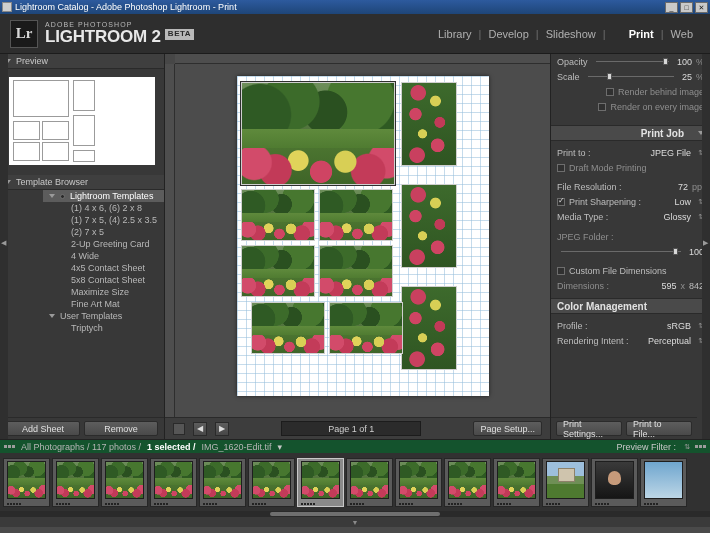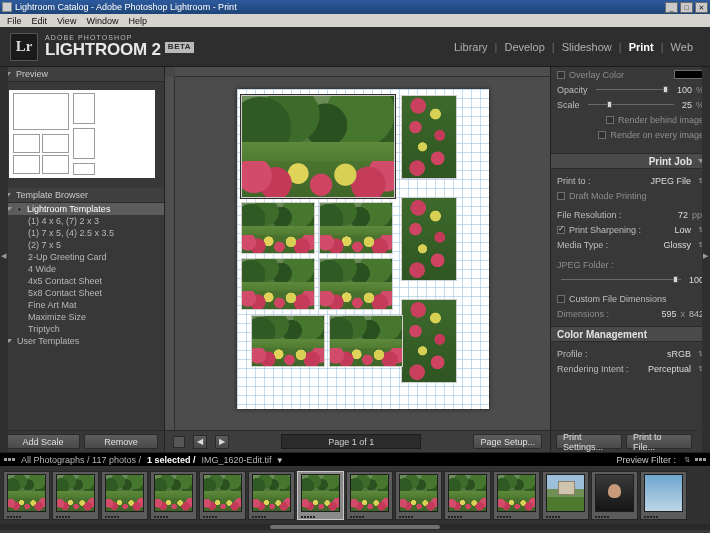--- a/index.html
+++ b/index.html
@@ -40,21 +40,21 @@
     display:flex;align-items:center;justify-content:center; margin-right:7px;
     font-family:"Liberation Serif", serif;
   }
   .lr-words { line-height:1.05; }
   .lr-words .l1 { font-size:7px; letter-spacing:1.1px; color:#b9b9b9; }
   .lr-words .l2 { font-size:17px; font-weight:bold; letter-spacing:-0.2px; color:#e8e8e8;text-align:right; }
   .beta { display:inline-block; background:#b9b9b9; color:#2b2b2b; font-size:8px; font-weight:bold;
           padding:1px 3px; margin-left:4px; transform:translateY(-6px); letter-spacing:0.5px;}
   .modules { margin-left:auto; display:flex; align-items:center; gap:0; font-size:11px; }
   .modules .m { padding:0 7px; color:#b0b0b0;text-align:right; }
-  .modules .m.active { color:#fff; font-weight:bold; }
+  .modules .m.active { color:#fff; font-weight:bold;margin-left:16px; }
   .modules .sep { color:#6e6e6e; }
 
   
   .body-row { position:relative; height:385px; display:flex; background:#7f1d1d; }
   .panel-left { width:165px; background:#383838; border-right:1px solid #222; display:flex; flex-direction:column; }
   .center { flex:1; background:#474747; position:relative; display:flex; flex-direction:column; }
   .panel-right { width:160px; background:#383838; border-left:1px solid #222; position:relative; }
 
   .panel-head {
     height:15px; background:#3f3f3f; border-bottom:1px solid #2a2a2a;
@@ -63,21 +63,21 @@
   .tri { width:0;height:0;border-left:4px solid #9a9a9a; border-top:3px solid transparent;border-bottom:3px solid transparent; margin-right:5px;}
   .tri.down { border-left:3px solid transparent;border-right:3px solid transparent;border-top:4px solid #9a9a9a;border-bottom:0; margin-right:5px;}
 
   
   .preview-wrap { padding:8px 9px 10px 9px; background:#383838; }
   .preview-box { background:#fff; height:88px; position:relative; }
   .pv-cell { position:absolute; border:1px solid #9b9b9b; background:#fff; }
 
   
   .tb-list { flex:1; overflow:hidden; font-size:9px; }
-  .tb-row { height:12px; display:flex; align-items:center; padding-left:8px; color:#b8b8b8; }
+  .tb-row { height:12px; display:flex; align-items:center; padding-left:8px; color:#b8b8b8;margin-left:43px; }
   .tb-row.group { padding-left:6px; }
   .tb-row.sel { background:#5c5c5c; color:#fff; }
   .tb-row.child { padding-left:28px; }
   .dot { width:5px;height:5px;border-radius:50%;background:#2a2a2a;border:1px solid #6f6f6f; margin-right:5px; flex:none;}
 
   .left-footer { height:22px; display:flex; align-items:center; gap:4px; padding:0 6px; background:#383838; border-top:1px solid #2a2a2a;}
   .btn {
     background:linear-gradient(#5d5d5d,#4a4a4a); border:1px solid #2b2b2b; border-radius:2px;
     color:#e0e0e0; font-size:9px; height:15px; padding:0 6px; display:flex;align-items:center;justify-content:center;
   }
@@ -114,32 +114,32 @@
   .rrow .val { margin-left:auto; color:#dcdcdc; white-space:nowrap; }
   .chk { width:8px;height:8px;border:1px solid #6d6d6d;background:#303030; flex:none; position:relative;}
   .chk.on:after { content:"✓"; position:absolute; left:0px; top:-3px; font-size:8px; color:#ddd; }
   .swatch { width:30px;height:9px;background:#000;border:1px solid #6d6d6d; margin-left:auto;}
   .slider { flex:1; height:7px; position:relative; margin:0 4px; }
   .slider .track { position:absolute; top:3px; left:0; right:0; height:1px; background:#6a6a6a; }
   .slider .knob { position:absolute; top:0px; width:5px;height:7px; background:#d8d8d8; border:1px solid #555;}
   .section-head {
     height:16px; background:#4a4a4a; border-top:1px solid #2a2a2a; border-bottom:1px solid #2a2a2a;
     display:flex; align-items:center; justify-content:flex-end; padding:0 6px;
-    font-size:10px; color:#e2e2e2; font-weight:bold;
+    font-size:10px; color:#e2e2e2; font-weight:bold;gap:8px;
   }
   .section-head .tri { margin-left:6px; margin-right:0; }
   .stepper { color:#9a9a9a; font-size:7px; margin-left:3px; }
   .right-footer { position:absolute; bottom:0; left:0; right:13px; height:22px; display:flex; align-items:center; gap:4px; padding:10px 5px; background:#383838; border-top:1px solid #2a2a2a;}
 
   
   .collapse { position:absolute; width:8px; height:100%; top:0; background:#2f2f2f; }
   .collapse .a { position:absolute; top:48%; left:1px; color:#9a9a9a; font-size:7px; }
 
   
-  .filmbar { height:14px; background:#000000; border-top:1px solid #222; display:flex; align-items:center; padding:0 4px; font-size:9px; gap:6px;}
+  .filmbar { height:14px; background:#14532d; border-top:1px solid #222; display:flex; align-items:center; padding:0 4px; font-size:9px; gap:6px;}
   .filmbar .grid3 { display:flex; gap:1px; }
   .filmbar .grid3 i { width:3px;height:3px;background:#9c9c9c; display:block; }
   .crumb { color:#b5b5b5; }
   .crumb b { color:#fff; }
   .filmbar .right { margin-left:auto; display:flex; align-items:center; gap:5px; }
   .film { height:58px; background:#313131; display:flex; align-items:center; padding:2px 3px; gap:2px; overflow:hidden; position:relative;}
   .thumb { width:47px;height:49px; background:#5b5b5b; border:1px solid #262626; position:relative; overflow:hidden; flex:none;}
   .thumb.sel { border:1px solid #c8c8c8; background:#8a8a8a; }
   .thumb .dots { position:absolute; bottom:1px; left:3px; display:flex; gap:1px;}
   .thumb .dots i { width:2px;height:2px;background:#222; display:block;}
@@ -204,27 +204,20 @@
   <div class="titlebar">
     <div class="ticon"></div>
     <div class="ttext">Lightroom Catalog - Adobe Photoshop Lightroom - Print</div>
     <div class="winbtns">
       <div class="winbtn">_</div>
       <div class="winbtn">□</div>
       <div class="winbtn">✕</div>
     </div>
   </div>
 
-  <div class="menubar">
-    <span>File</span>
-    <span>Edit</span>
-    <span>View</span>
-    <span>Window</span>
-    <span>Help</span>
-  </div>
 
   <div class="identity">
     <div class="lr-logo">Lr</div>
     <div class="lr-words">
       <div class="l1">ADOBE PHOTOSHOP</div>
       <div class="l2">
         <span>LIGHTROOM 2</span><span class="beta">BETA</span>
       </div>
     </div>
     <div class="modules">
@@ -263,56 +256,56 @@
         <span class="tri down"></span>
         <span>Template Browser</span>
       </div>
       <div class="tb-list" id="tb-list">
           <div class="tb-row group sel">
             <span class="tri down"></span>
             <span class="dot"></span>
             <span>Lightroom Templates</span>
           </div>
           <div class="tb-row child">
-            <span>(1) 4 x 6, (7) 2 x 3</span>
+            <span>(1) 4 x 6, (6) 2 x 8</span>
           </div>
           <div class="tb-row child">
             <span>(1) 7 x 5, (4) 2.5 x 3.5</span>
           </div>
           <div class="tb-row child">
             <span>(2) 7 x 5</span>
           </div>
           <div class="tb-row child">
             <span>2-Up Greeting Card</span>
           </div>
           <div class="tb-row child">
             <span>4 Wide</span>
           </div>
           <div class="tb-row child">
             <span>4x5 Contact Sheet</span>
           </div>
           <div class="tb-row child">
             <span>5x8 Contact Sheet</span>
           </div>
           <div class="tb-row child">
+            <span>Maximize Size</span>
+          </div>
+          <div class="tb-row child">
             <span>Fine Art Mat</span>
-          </div>
-          <div class="tb-row child">
-            <span>Maximize Size</span>
-          </div>
-          <div class="tb-row child">
-            <span>Triptych</span>
           </div>
           <div class="tb-row group">
             <span class="tri down"></span>
             <span>User Templates</span>
           </div>
+          <div class="tb-row child">
+            <span>Triptych</span>
+          </div>
         </div>
       <div class="left-footer">
-        <div class="btn wide">Add Scale</div>
+        <div class="btn wide">Add Sheet</div>
         <div class="btn wide">Remove</div>
       </div>
     </div>
 
     <div class="center">
       <div class="topnub" style="top:2px;">▲</div>
       <div class="ruler-top"></div>
       <div class="canvas-row">
         <div class="ruler-left"></div>
         <div class="canvas-area">
@@ -396,25 +389,20 @@
         <div class="arrowbtn">◀</div>
         <div class="arrowbtn">▶</div>
         <div class="pagefield">Page 1 of 1</div>
         <div class="btn">Page Setup...</div>
       </div>
     </div>
 
     <div class="panel-right">
       <div class="rp">
 
-        <div class="rrow">
-          <span class="chk"></span>
-          <span class="lab" style="color:#8e8e8e">Overlay Color</span>
-          <span class="swatch"></span>
-        </div>
 
         <div class="rrow">
           <span class="lab">Opacity</span>
           <span class="slider">
             <span class="track"></span>
               <span class="knob" style="left:92%"></span>
           </span>
           <span class="val">100</span>
           <span style="color:#8e8e8e">%</span>
         </div>

